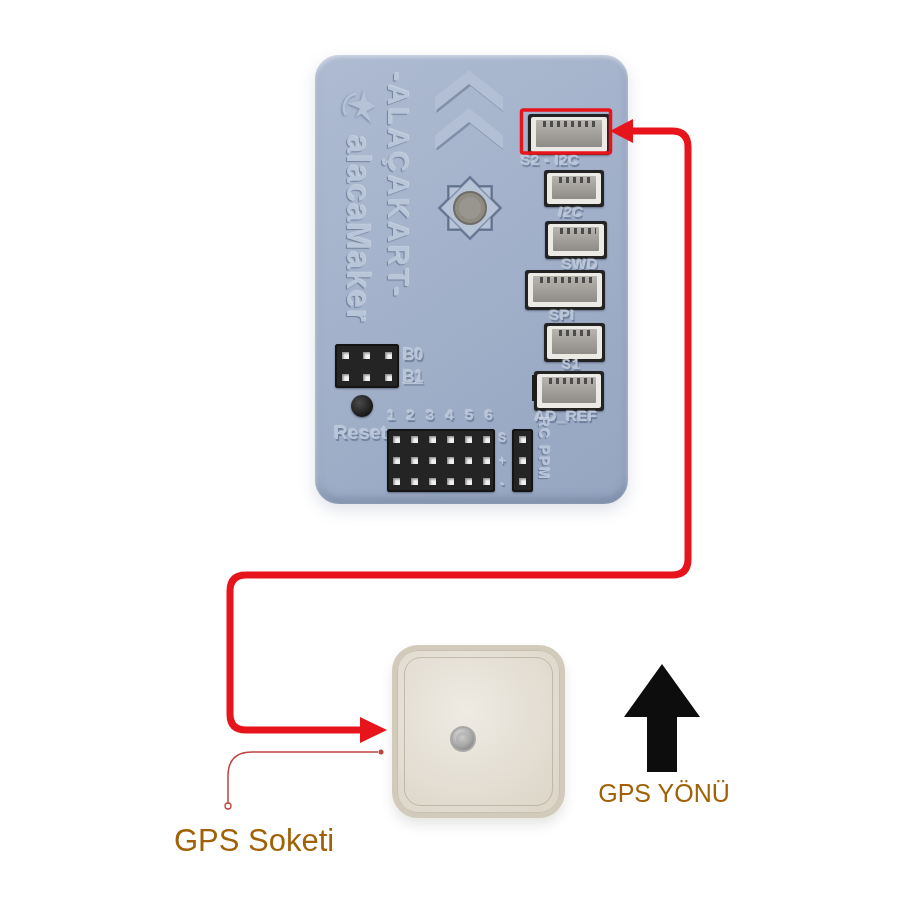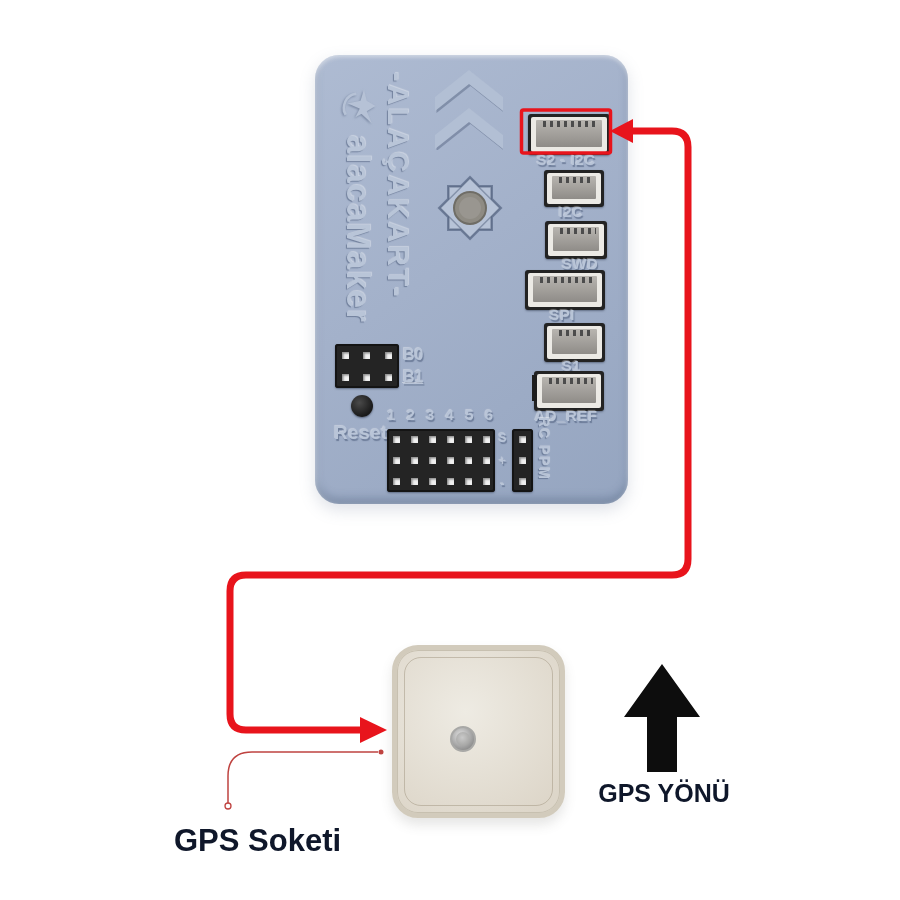--- a/index.html
+++ b/index.html
@@ -54,21 +54,21 @@
        border:5px solid #d2cbbc;box-sizing:border-box;
        box-shadow:inset 0 0 0 1px #c7c0b0, 0 7px 12px rgba(90,90,80,.15);}
   .gps-inner{position:absolute;inset:7px;border-radius:17px;
        border:1.5px solid rgba(165,155,135,.55);}
   .gps-hole{position:absolute;left:53px;top:76px;width:26px;height:26px;border-radius:50%;
        background:radial-gradient(circle at 40% 35%,#e2e2e2,#8f8f8f 75%);
        border:2px solid #a8a8a6;box-sizing:border-box;}
   .gps-hole::after{content:"";position:absolute;inset:4px;border-radius:50%;
        background:radial-gradient(circle at 45% 40%,#c9c9c9,#9a9a98);}
   
-  .caption{position:absolute;color:#0f172a;font-weight:bold;}
+  .caption{position:absolute;color:#a16207;}
   .overlay{position:absolute;inset:0;pointer-events:none;}
 </style>
 </head>
 <body>
 
 <div class="board">
 
   <div class="rot brand emboss" style="left:64px;top:30px;">
     <svg class="bird" viewBox="0 0 48 48">
       <path fill="currentColor" d="M24 4 L30 14 L44 8 L33 20 L37 27 L27 22 L21 36 L18 21 L5 17 L18 14 Z"></path>
@@ -96,30 +96,30 @@
     </g>
   </svg>
 
   <div class="jst" style="left:213px;top:59px;width:76px;height:35px;">
     <div class="jst-shell">
         <div class="jst-cavity">
           <div class="jst-pins"></div>
         </div>
       </div>
   </div>
-  <div class="bl emboss" style="left:205px;top:96px;width:92px;">S2 - I2C</div>
+  <div class="bl emboss" style="left:189px;top:96px;width:92px;">S2 - I2C</div>
 
   <div class="jst" style="left:229px;top:115px;width:54px;height:31px;">
     <div class="jst-shell">
         <div class="jst-cavity">
           <div class="jst-pins"></div>
         </div>
       </div>
   </div>
-  <div class="bl emboss" style="left:229px;top:148px;width:54px;">I2C</div>
+  <div class="bl emboss" style="left:229px;top:148px;width:54px;font-style:italic;">I2C</div>
 
   <div class="jst" style="left:230px;top:166px;width:56px;height:32px;">
     <div class="jst-shell">
         <div class="jst-cavity">
           <div class="jst-pins"></div>
         </div>
       </div>
   </div>
   <div class="bl emboss" style="left:235px;top:200px;width:60px;">SWD</div>
 
@@ -132,21 +132,21 @@
   </div>
   <div class="bl emboss" style="left:210px;top:251px;width:74px;">SPI</div>
 
   <div class="jst" style="left:229px;top:268px;width:55px;height:33px;">
     <div class="jst-shell">
         <div class="jst-cavity">
           <div class="jst-pins"></div>
         </div>
       </div>
   </div>
-  <div class="bl emboss" style="left:229px;top:302px;width:55px;">S1</div>
+  <div class="bl emboss" style="left:229px;top:302px;width:55px;font-family:Liberation Mono, monospace;">S1</div>
 
   <div class="jst" style="left:219px;top:316px;width:64px;height:34px;">
     <div class="jst-tabL"></div>
     <div class="jst-shell">
         <div class="jst-cavity">
           <div class="jst-pins"></div>
         </div>
       </div>
   </div>
   <div class="bl emboss" style="left:206px;top:352px;width:90px;">AD_REF</div>

